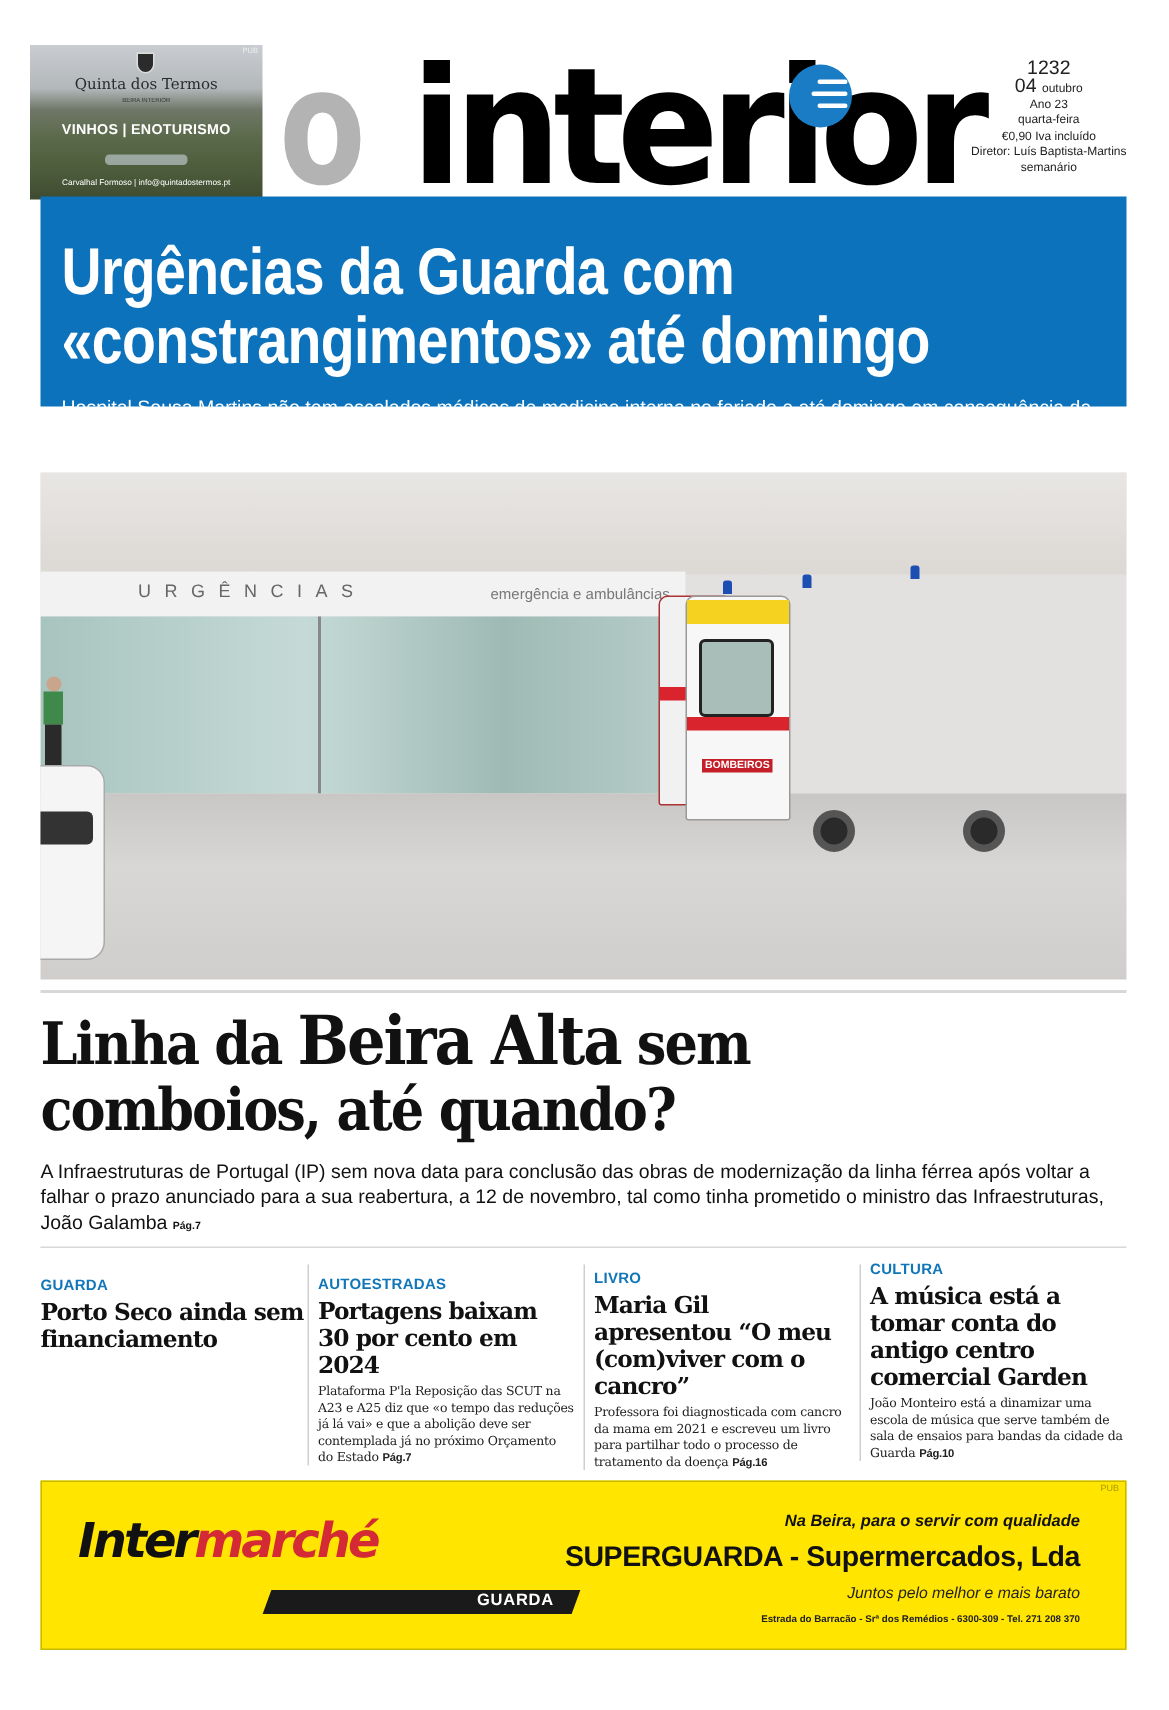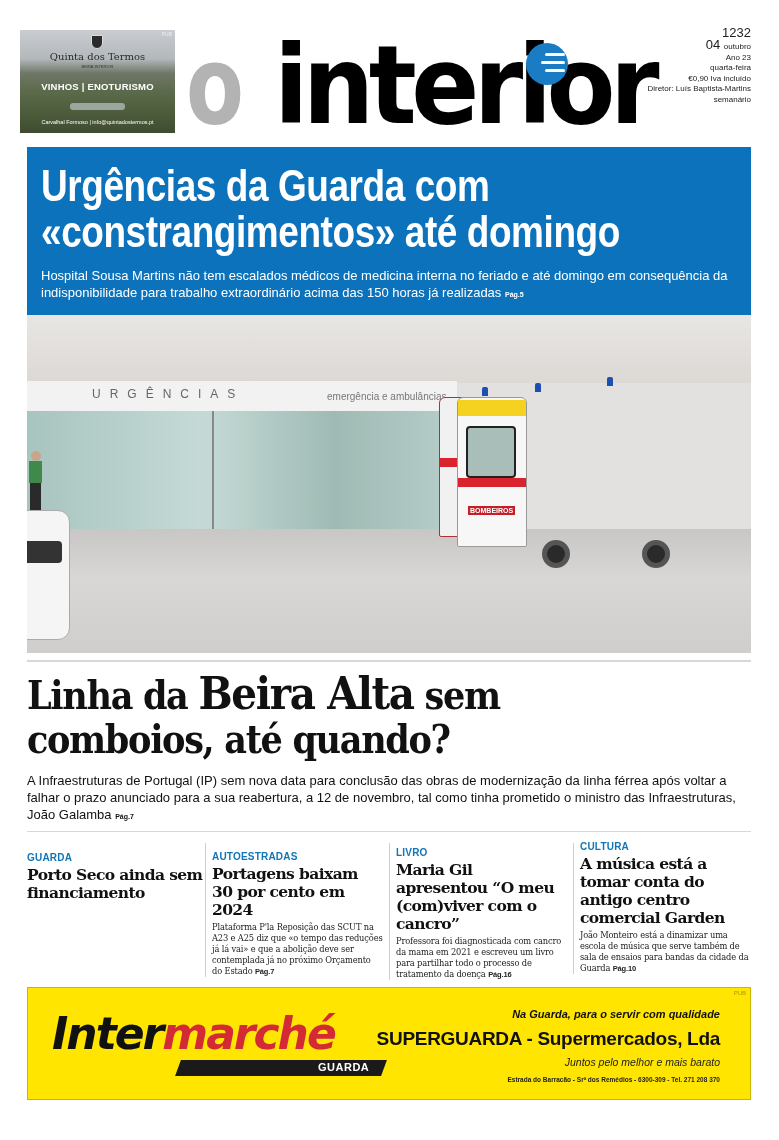--- a/index.html
+++ b/index.html
@@ -22,27 +22,27 @@
 
   .logo { position: absolute; left: 186px; top: 38px; height: 96px; width: 490px; }
   .logo .o { position: absolute; left: 0; top: 0; font-family: "DejaVu Sans", sans-serif; font-weight: bold; font-size: 108px; line-height: 96px; color: #b3b3b3; letter-spacing: -4px; transform: scaleX(0.78); transform-origin: left; }
   .logo .word { position: absolute; left: 88px; top: 0; font-family: "DejaVu Sans", sans-serif; font-weight: bold; font-size: 108px; line-height: 96px; color: #000; letter-spacing: -6px; transform: scaleX(0.93); transform-origin: left; }
   .logo .dot {
     position: absolute; left: 340px; top: 5px; width: 42px; height: 42px; border-radius: 50%;
     background: #1a7cc4;
   }
   .logo .dot i { position: absolute; right: 3px; height: 3px; background: #fff; border-radius: 2px; }
 
-  .issue { position: absolute; right: 28px; top: 26px; text-align: right; font-size: 8px; line-height: 10.5px; color: #222; }
+  .issue { position: absolute; right: 28px; top: 38px; text-align: center; font-size: 8px; line-height: 10.5px; color: #222; }
   .issue .num { font-size: 13px; line-height: 14px; }
   .issue .day { font-size: 13px; }
   .issue .day small { font-size: 8px; }
 
   
-  .lead-box { position: absolute; left: 27px; top: 147px; width: 724px; height: 168px; background: #0b72bb; color: #fff; padding: 16px 14px; }
+  .lead-box { position: absolute; left: 27px; top: 131px; width: 724px; height: 140px; background: #0b72bb; color: #fff; padding: 28px 14px; }
   .lead-title { font-family: "Liberation Sans", sans-serif; font-weight: bold; font-size: 44px; line-height: 46px; letter-spacing: -0.5px; transform: scaleX(0.84); transform-origin: left; width: 120%; }
   .lead-text { margin-top: 12px; font-size: 13px; line-height: 17px; width: 712px; }
   .page-ref { font-size: 7px; font-weight: bold; }
 
   .photo { position: absolute; left: 27px; top: 315px; width: 724px; height: 338px; background: #e3e1df; overflow: hidden; }
   .photo .canopy { position: absolute; left: 0; top: 0; width: 100%; height: 68px; background: linear-gradient(180deg, #e8e6e4, #dcd8d4); }
   .photo .signband { position: absolute; left: 0; top: 66px; width: 430px; height: 30px; background: #f2f2f2; }
   .photo .signtext { position: absolute; left: 65px; top: 72px; font-size: 12px; letter-spacing: 9px; color: #666; }
   .photo .signtext2 { position: absolute; left: 300px; top: 76px; font-size: 10px; color: #777; }
   .photo .glass { position: absolute; left: 0; top: 96px; width: 440px; height: 118px; background: linear-gradient(90deg, #a8c4bf, #c5dad6 40%, #9fbab4 70%, #b9cfcb); }
@@ -73,21 +73,21 @@
   .brief { position: absolute; top: 0; width: 178px; }
   .brief.sep { border-left: 1px solid #cfcfcf; padding-left: 6px; }
   .kicker { font-size: 10px; font-weight: bold; color: #1176b8; letter-spacing: 0.2px; }
   .btitle { font-family: "DejaVu Serif", serif; font-weight: bold; font-size: 15.5px; line-height: 18px; letter-spacing: -0.6px; margin-top: 3px; color: #111; }
   .btext { font-family: "DejaVu Serif", serif; font-size: 8.3px; line-height: 11px; margin-top: 3px; color: #222; letter-spacing: -0.15px; }
   .btext .page-ref { font-family: "Liberation Sans", sans-serif; font-size: 7.5px; }
 
   
   .bottom-ad { position: absolute; left: 27px; top: 987px; width: 724px; height: 113px; background: #ffe500; border: 1px solid #c8b800; overflow: hidden; }
   .bottom-ad .pub { position: absolute; right: 4px; top: 2px; font-size: 6px; color: #a89a00; }
-  .im-logo { position: absolute; left: 24px; top: 20px; font-family: "DejaVu Sans", sans-serif; font-weight: bold; font-style: italic; font-size: 44px; letter-spacing: -2px; }
+  .im-logo { position: absolute; left: 24px; top: 20px; font-family: "DejaVu Sans", sans-serif; font-weight: bold; font-style: italic; font-size: 32px; letter-spacing: -2px; }
   .im-logo .inter { color: #111; }
   .im-logo .marche { color: #d42a36; }
   .im-bar { position: absolute; left: 150px; top: 72px; width: 206px; height: 16px; background: #1a1a1a; transform: skewX(-20deg); }
   .im-guarda { position: absolute; left: 290px; top: 73px; font-size: 11px; font-weight: bold; color: #fff; letter-spacing: 0.5px; }
   .ad-r1 { position: absolute; right: 30px; top: 20px; font-size: 11px; font-weight: bold; font-style: italic; color: #111; }
   .ad-r2 { position: absolute; right: 30px; top: 40px; font-size: 19px; font-weight: bold; color: #111; letter-spacing: -0.3px; }
   .ad-r3 { position: absolute; right: 30px; top: 68px; font-size: 10.5px; font-style: italic; color: #222; }
   .ad-r4 { position: absolute; right: 30px; top: 88px; font-size: 6.5px; font-weight: bold; color: #222; }
 </style>
 </head>
@@ -210,17 +210,17 @@
   </div>
 </div>
 
 <div class="bottom-ad">
   <span class="pub">PUB</span>
   <div class="im-logo">
     <span class="inter">Inter</span><span class="marche">marché</span>
   </div>
   <div class="im-bar"></div>
   <div class="im-guarda">GUARDA</div>
-  <div class="ad-r1">Na Guarda, para o servir com qualidade</div>
+  <div class="ad-r1">Na Beira, para o servir com qualidade</div>
   <div class="ad-r2">SUPERGUARDA - Supermercados, Lda</div>
   <div class="ad-r3">Juntos pelo melhor e mais barato</div>
   <div class="ad-r4">Estrada do Barracão - Srª dos Remédios - 6300-309 - Tel. 271 208 370</div>
 </div>
 
 </body></html>

